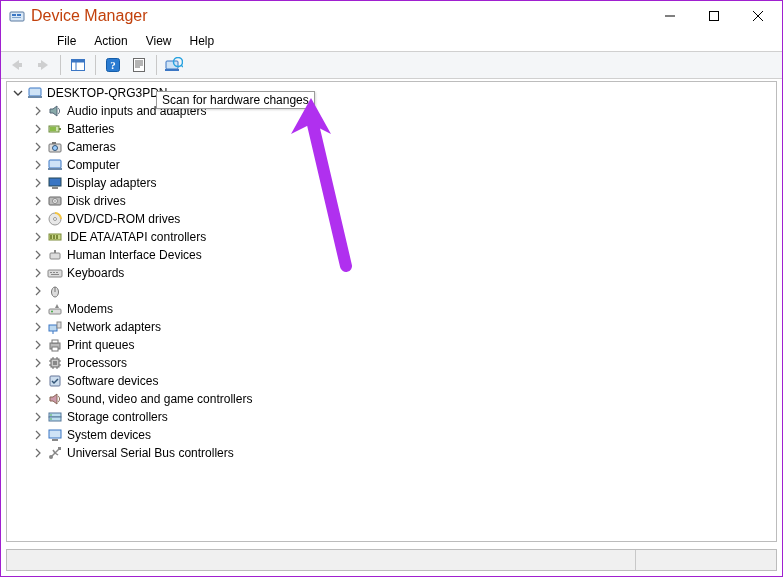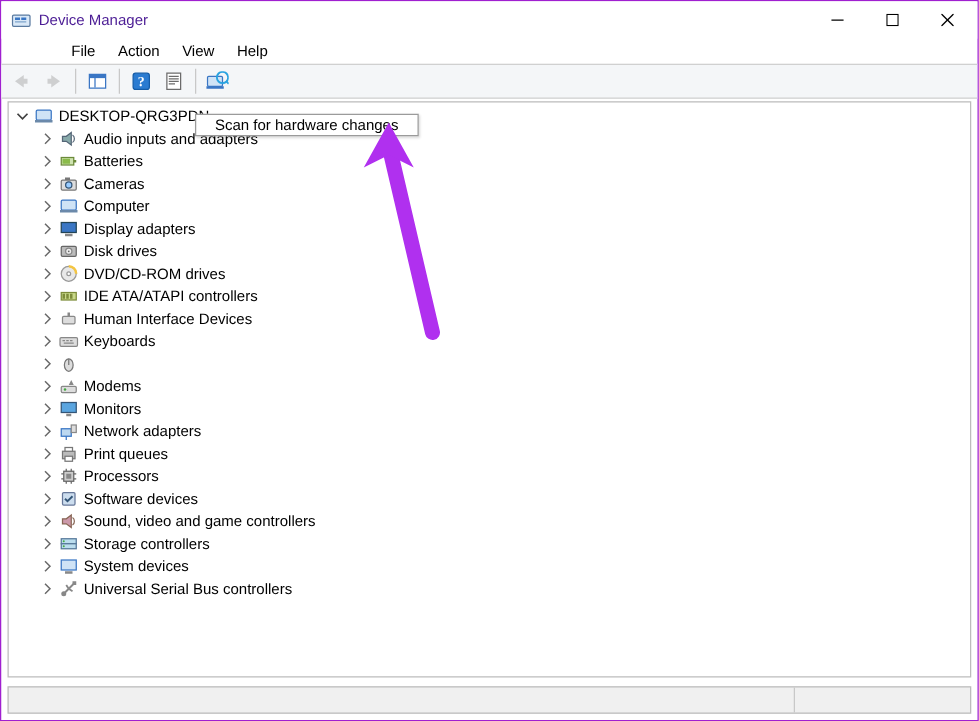--- a/index.html
+++ b/index.html
@@ -14,21 +14,21 @@
     overflow:hidden;
   }
   
   .titlebar {
     height:30px;
     display:flex; align-items:center; justify-content:space-between;
     padding:0 2px 0 8px;
     background:#fff;
   }
   .titlebar-left { display:flex; align-items:center; gap:6px; }
-  .titlebar-title { font-size:12px; color:#4c1d95; }
+  .titlebar-title { font-size:16px; color:#c2410c; }
   .titlebar-btns { display:flex; }
   .tb-btn {
     width:44px; height:28px;
     display:flex; align-items:center; justify-content:center;
     font-family:"Segoe MDL2 Assets","Segoe UI Symbol",sans-serif;
     font-size:10px; color:#000;
   }
   
   .menubar {
     height:20px;
@@ -77,21 +77,21 @@
     width:16px;height:16px;display:flex;align-items:center;justify-content:center;
   }
   .indent{ display:inline-block; width:18px; height:1px; }
   .tree-label{ padding:0 2px; }
   
   .tooltip{
     position:absolute;
     top:90px; left:155px;
     background:#fff;
     border:1px solid #9b9b9b;
-    padding:1px 15px;
+    padding:1px 5px;
     font-size:12px;
     box-shadow:1px 1px 2px rgba(0,0,0,.15);
     z-index:5;
   }
   
   .arrow-annot{
     position:absolute; top:95px; left:260px;
     pointer-events:none; z-index:6;
   }
   
@@ -404,35 +404,20 @@
       </div>
       <div class="tree-row">
         <span class="indent"></span>
         <span class="expander">
           <svg width="10" height="10">
             <path d="M3 1 L7 5 L3 9" fill="none" stroke="#6b6b6b" stroke-width="1.2"></path>
           </svg>
         </span>
         <span class="node-icon">
           <svg width="16" height="16">
-            <rect x="2" y="3" width="12" height="8" fill="#5aa5e0" stroke="#357"></rect>
-            <rect x="6" y="12" width="4" height="2" fill="#888"></rect>
-          </svg>
-        </span>
-        <span class="tree-label">Monitors</span>
-      </div>
-      <div class="tree-row">
-        <span class="indent"></span>
-        <span class="expander">
-          <svg width="10" height="10">
-            <path d="M3 1 L7 5 L3 9" fill="none" stroke="#6b6b6b" stroke-width="1.2"></path>
-          </svg>
-        </span>
-        <span class="node-icon">
-          <svg width="16" height="16">
             <rect x="2" y="6" width="8" height="6" fill="#bcd8f0" stroke="#3a76c4"></rect>
             <rect x="10" y="3" width="4" height="6" fill="#ddd" stroke="#888"></rect>
             <line x1="6" y1="12" x2="6" y2="15" stroke="#3a76c4"></line>
           </svg>
         </span>
         <span class="tree-label">Network adapters</span>
       </div>
       <div class="tree-row">
         <span class="indent"></span>
         <span class="expander">

